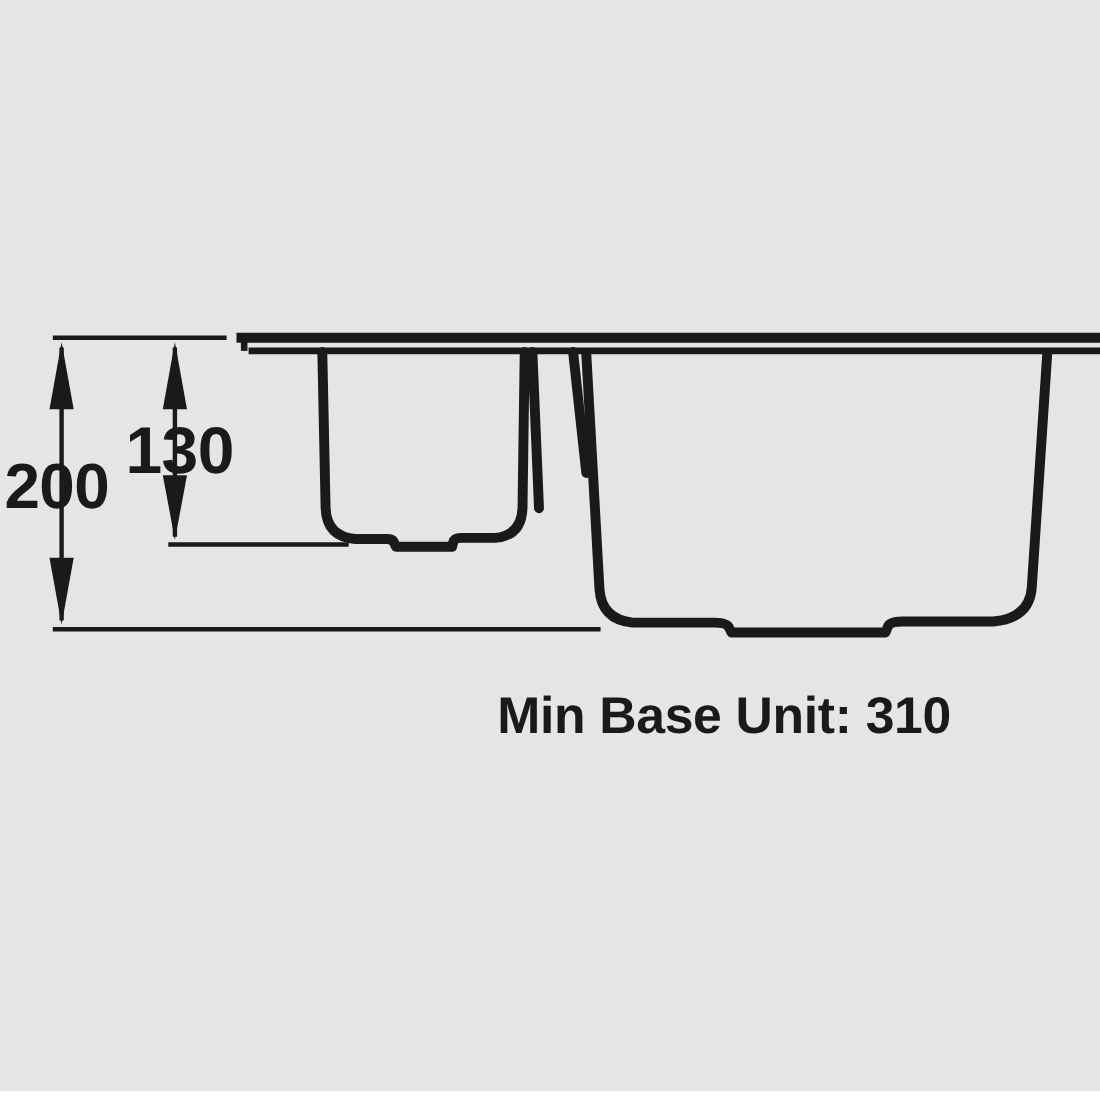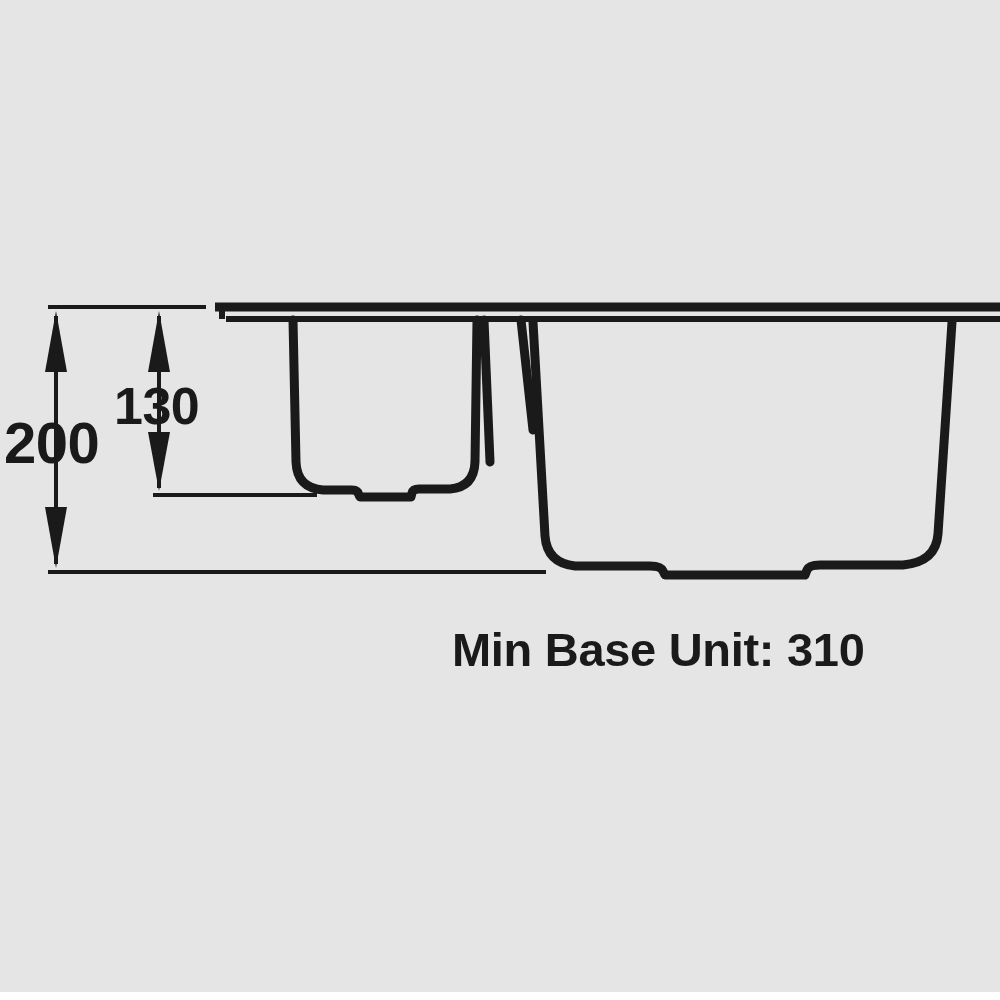--- a/index.html
+++ b/index.html
@@ -37,21 +37,21 @@
     line-height: 1;
   }
   #label-200 {
     left: 4px;
     top: 414px;
     font-size: 58px;
   }
   #label-130 {
     left: 114px;
     top: 380px;
-    font-size: 52px;
+    font-size: 60px;
   }
   #caption-text {
     position: absolute;
     left: 452px;
     top: 626px;
     font-family: "Liberation Sans", sans-serif;
     font-weight: bold;
     font-size: 47px;
     color: #1a1a1a;
     letter-spacing: -0.3px;

